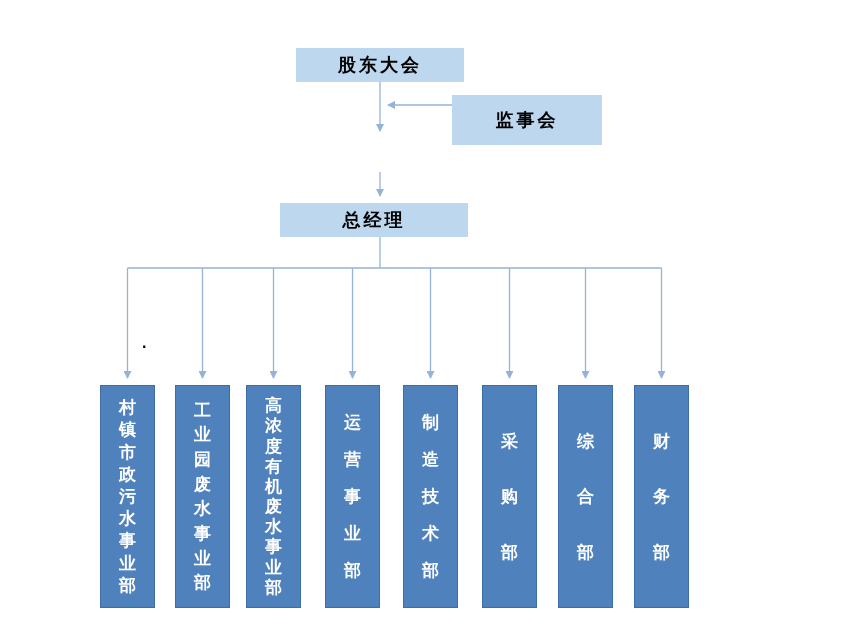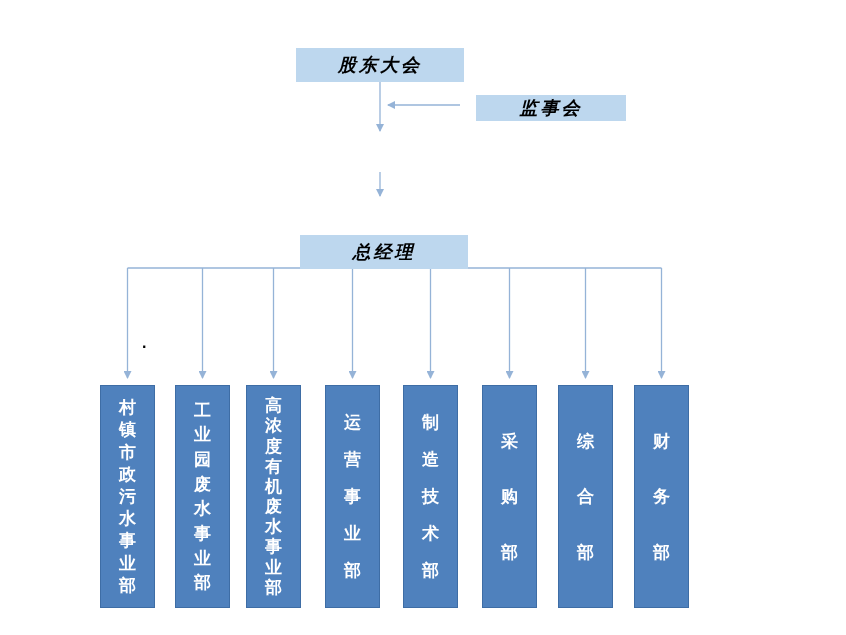--- a/index.html
+++ b/index.html
@@ -34,27 +34,26 @@
     align-items: center;
     justify-content: center;
   }
 
   .light {
     background: var(--light_box, #bdd7ee);
     color: #000000;
     font-weight: bold;
     font-size: 18px;
     letter-spacing: 3px;
-    font-style: italic;
   }
 
   .shareholders { left: 296px; top: 48px;  width: 168px; height: 34px; }
-  .supervisory  { left: 476px; top: 95px;  width: 150px; height: 26px; }
+  .supervisory  { left: 452px; top: 95px;  width: 150px; height: 50px; }
   .board        { left: 296px; top: 138px; width: 168px; height: 34px; }
-  .gm           { left: 300px; top: 203px; width: 168px; height: 34px; margin-top: 32px; }
+  .gm           { left: 280px; top: 203px; width: 188px; height: 34px; }
 
   .dept {
     top: 385px;
     width: 55px;
     height: 223px;
     background: var(--dark_box, #4f81bd);
     border: 1px solid #3e6da5;
     color: var(--dept_text, #ffffff);
     font-weight: bold;
     font-size: 17px;

